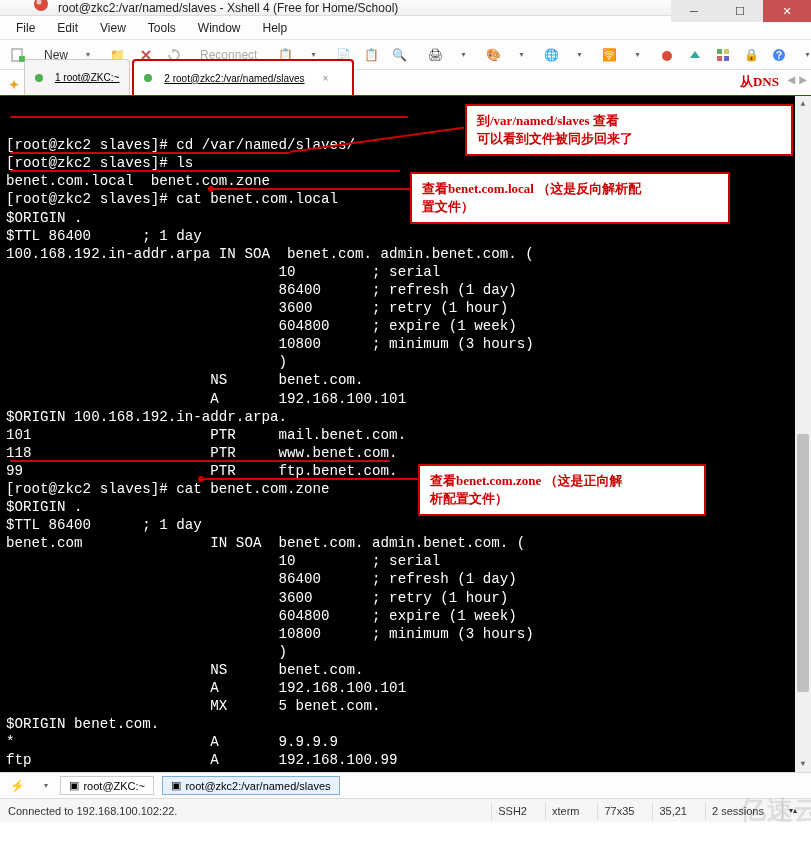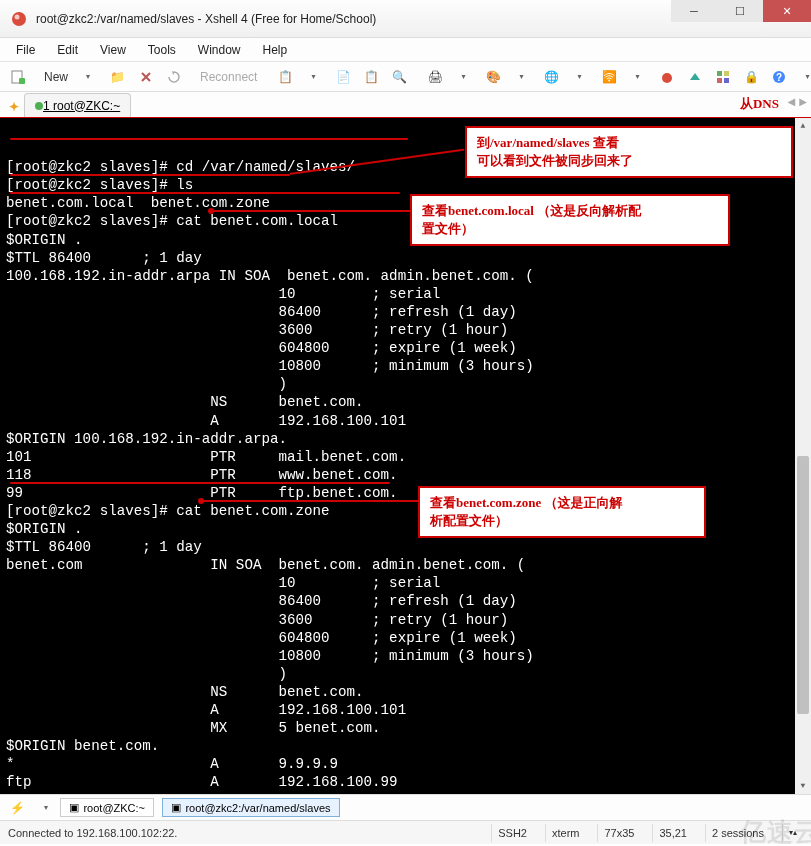--- a/index.html
+++ b/index.html
@@ -1,31 +1,31 @@
 <!DOCTYPE html>
 <html><head>
 <meta charset="utf-8">
 <style>
   * { margin: 0; padding: 0; box-sizing: border-box; }
   body { font-family: "Segoe UI", Tahoma, sans-serif; font-size: 12px; background: #fff; width: 811px; }
-  .titlebar { height: 38px; background: linear-gradient(to bottom, #fdfdfd, #f0f0f0); display: flex; align-items: center; border-bottom: 1px solid #ddd; }
+  .titlebar { height: 16px; background: linear-gradient(to bottom, #fdfdfd, #f0f0f0); display: flex; align-items: flex-end; border-bottom: 1px solid #ddd; padding-left: 22px; }
   .titlebar-icon { width: 22px; height: 22px; margin: 0 6px 0 8px; display: flex; align-items: center; justify-content: center; }
   .titlebar-text { flex: 1; color: #222; font-size: 12px; }
   .win-controls { display: flex; height: 100%; }
   .win-btn { width: 46px; height: 22px; display: flex; align-items: center; justify-content: center; font-size: 11px; color: #333; margin-top: 0; }
   .win-btn.close { background: #c75050; color: #fff; width: 48px; }
   .win-btn.min, .win-btn.max { background: #e8e8e8; }
   .menubar { height: 24px; display: flex; align-items: center; gap: 2px; padding: 0 6px; background: #fdfdfd; border-bottom: 1px solid #e5e5e5; }
   .menu-item { padding: 3px 10px; color: #222; cursor: pointer; }
   .toolbar { height: 30px; display: flex; align-items: center; gap: 4px; padding: 0 6px; background: #fdfdfd; border-bottom: 1px solid #ddd; }
   .tool-btn { padding: 3px 4px; display: flex; align-items: center; gap: 18px; color: #333; cursor: pointer; }
   .tool-btn .ico { width: 16px; height: 16px; display: inline-flex; align-items: center; justify-content: center; }
   .sep { width: 1px; height: 18px; background: #ddd; margin: 0 2px; }
   .tabs { height: 26px; display: flex; align-items: flex-end; padding: 0 4px; background: #fdfdfd; border-bottom: 1px solid #c00; position: relative; }
-  .sess-tab { height: 24px; padding: 2px 10px; display: flex; align-items: center; gap: 0; border: 1px solid #ccc; border-bottom: none; border-top-left-radius: 4px; border-top-right-radius: 4px; background: #f5f5f5; margin-right: 2px; font-size: 12px; }
+  .sess-tab { height: 36px; padding: 2px 10px; display: flex; align-items: center; gap: 12px; border: 1px solid #ccc; border-bottom: none; border-top-left-radius: 4px; border-top-right-radius: 4px; background: #f5f5f5; margin-right: 2px; font-size: 10px; }
   .sess-tab.annot { border: 2px solid #c00; border-bottom: none; background: #fff; }
   .sess-dot { width: 8px; height: 8px; border-radius: 50%; background: #4caf50; }
   .add-tab { width: 20px; height: 20px; color: #f0a020; font-weight: bold; display: flex; align-items: center; justify-content: center; }
   .annot-right { position: absolute; right: 32px; top: 3px; color: #c00; font-weight: bold; font-size: 13px; font-family: SimSun, serif; }
   .tab-arrows { position: absolute; right: 4px; top: 4px; color: #aaa; font-size: 10px; display: flex; gap: 4px; }
   .terminal { background: #000; color: #fff; font-family: "Courier New", monospace; font-size: 14.2px; line-height: 18.1px; padding: 4px 6px 4px 6px; white-space: pre; position: relative; height: 676px; overflow: hidden; }
   .callout { position: absolute; border: 2px solid #c00; background: #fff; color: #c00; font-family: SimSun, "Microsoft YaHei", serif; font-size: 13px; font-weight: bold; padding: 6px 10px; line-height: 18px; white-space: normal; }
   .redline { position: absolute; height: 2px; background: #c00; border-radius: 1px; }
   .red-dot { position: absolute; width: 6px; height: 6px; border-radius: 50%; background: #c00; }
   .scrollbar { position: absolute; right: 0; top: 0; bottom: 0; width: 16px; background: #f0f0f0; display: flex; flex-direction: column; }
@@ -172,20 +172,25 @@
         </span>
         <span style="font-size:8px;color:#666">▾</span>
       </span>
 </div>
 
 <div class="tabs">
   <span class="add-tab">✦</span>
   <div class="sess-tab">
     <span class="sess-dot"></span>
     <u><span>1 root@ZKC:~</span></u>
+  </div>
+  <div class="sess-tab annot" style="padding-right:24px">
+    <span class="sess-dot"></span>
+    <u><span>2 root@zkc2:/var/named/slaves</span></u>
+    <span style="margin-left:6px;color:#888">×</span>
   </div>
   <div class="annot-right">从DNS</div>
   <div class="tab-arrows">
         <span>◀</span>
         <span>▶</span>
       </div>
 </div>
 
 <div class="terminal">
   <div id="term-lines">[root@zkc2 slaves]# cd /var/named/slaves/

